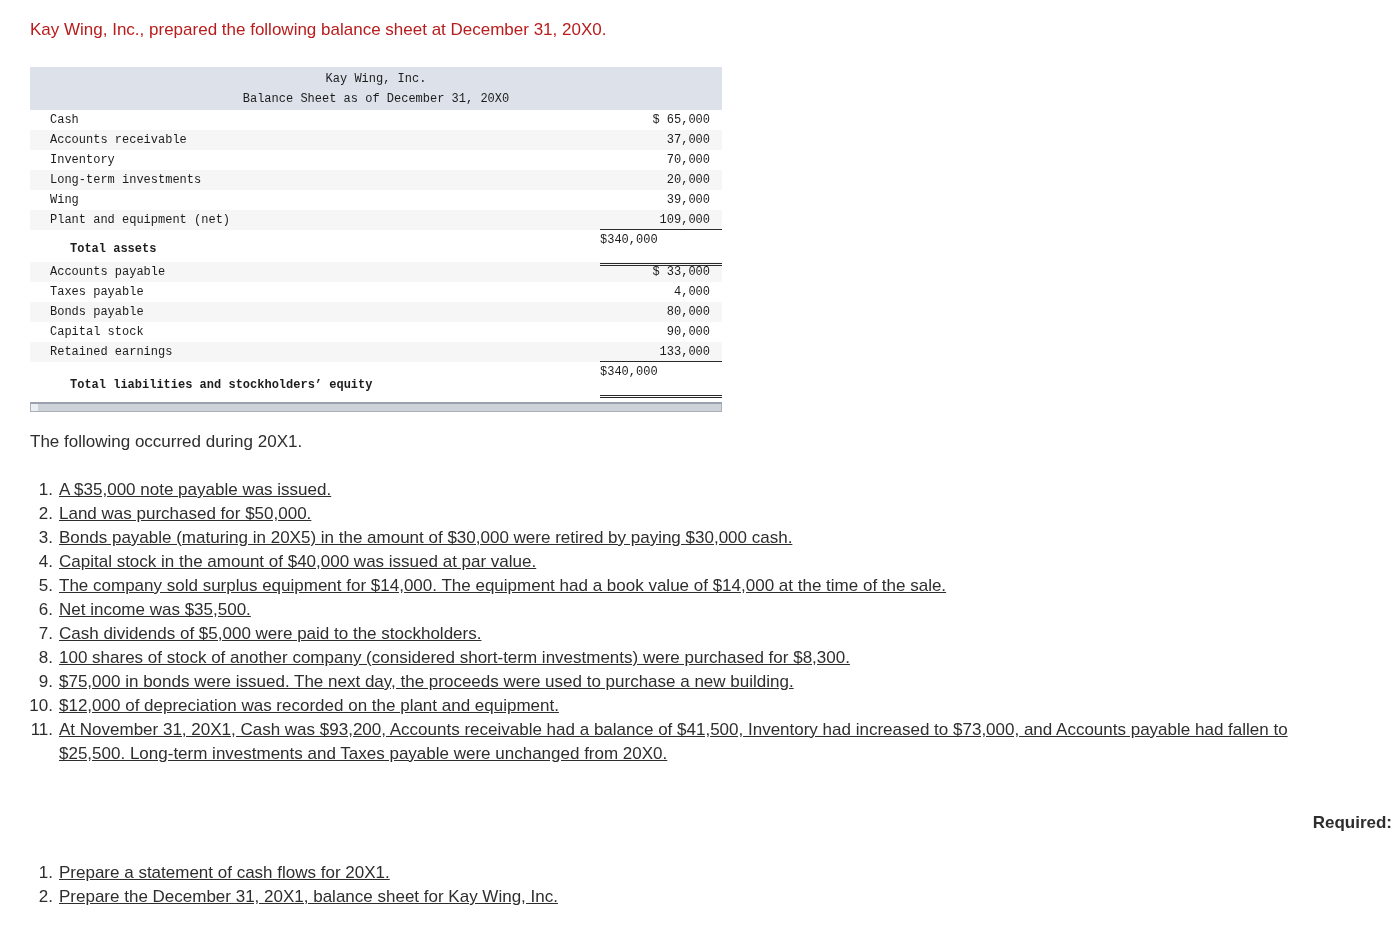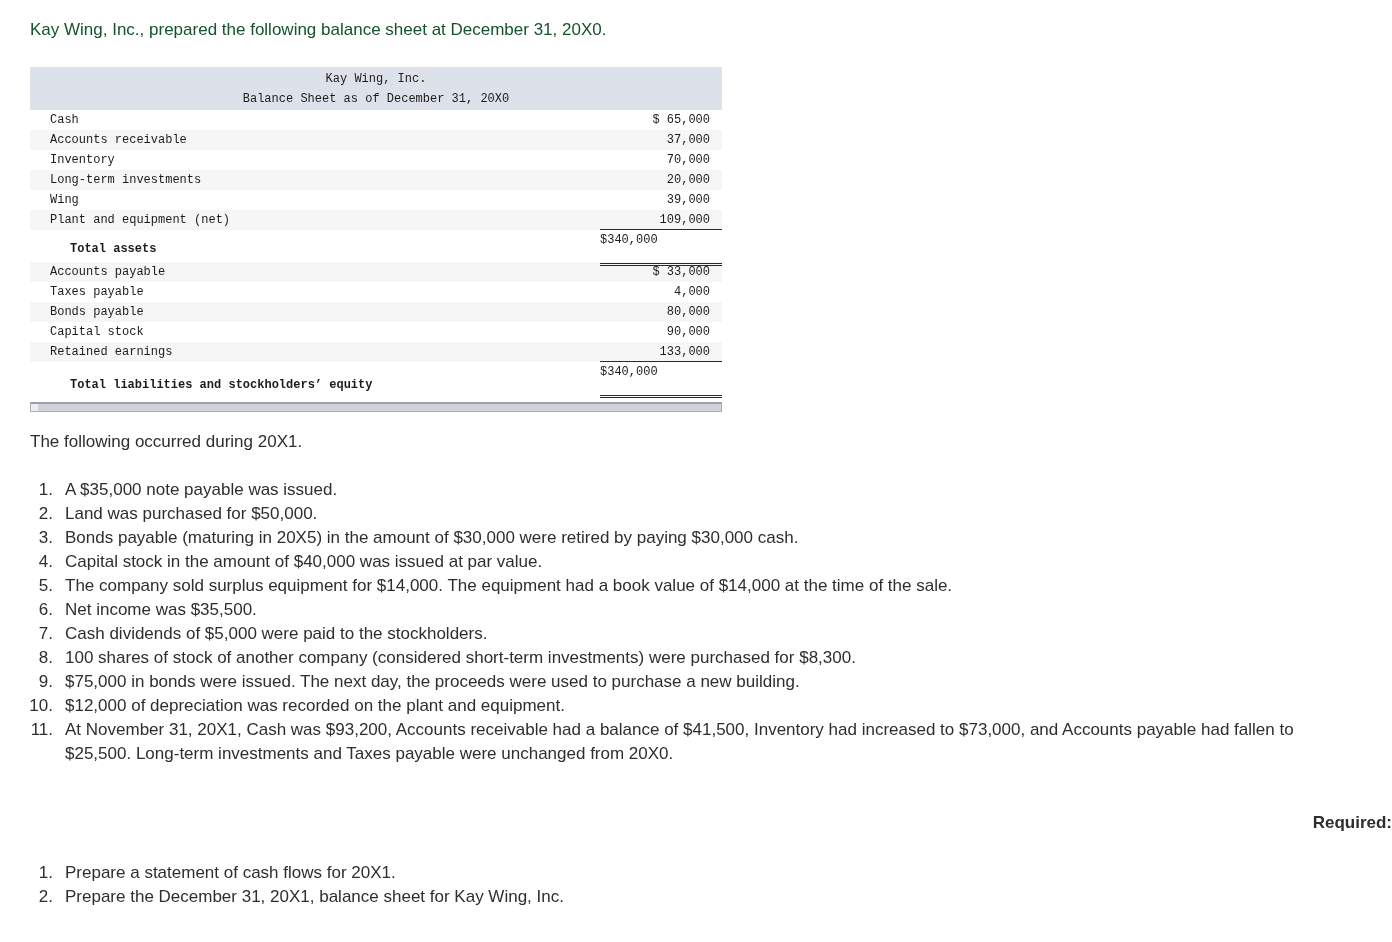--- a/index.html
+++ b/index.html
@@ -6,21 +6,21 @@
   html,body { margin:0; padding:0; background:#ffffff; }
   body {
     width:1392px; height:942px; overflow:hidden;
     font-family:"Liberation Sans", sans-serif;
     color:#2e2e2e;
     font-size:17px;
   }
   .intro {
     margin:20px 16px 0 30px;
     font-size:17px;
-    color:#14532d;
+    color:#b91c1c;
   }
   
   .sheet {
     margin:27px 0 0 30px;
     width:692px;
     font-family:"Liberation Mono", "DejaVu Sans Mono", monospace;
     font-size:12px;
     color:#1c1c1c;
   }
   .sheet-header {
@@ -67,21 +67,21 @@
   }
   .hscroll-thumb {
     position:absolute; top:0; bottom:0; left:7px; right:0;
     background:#ced3da;
   }
   
   .events-intro { margin:20px 0 0 30px; }
   .numlist { margin:26px 0 0 22px; }
   .numlist .li { display:flex; line-height:24px; }
   .numlist .num { flex:none; width:31px; text-align:right; }
-  .numlist .txt { margin-left:12px; max-width:1232px; }
+  .numlist .txt { margin-left:6px; max-width:1232px;text-decoration:underline; }
   .required-label { margin:47px 0 0 30px; font-weight:bold;text-align:right; }
   .req-list { margin:28px 0 0 22px; }
 </style>
 </head>
 <body>
 
 <div class="intro">Kay Wing, Inc., prepared the following balance sheet at December 31, 20X0.</div>
 
 <div class="sheet">
   <div class="sheet-header">

